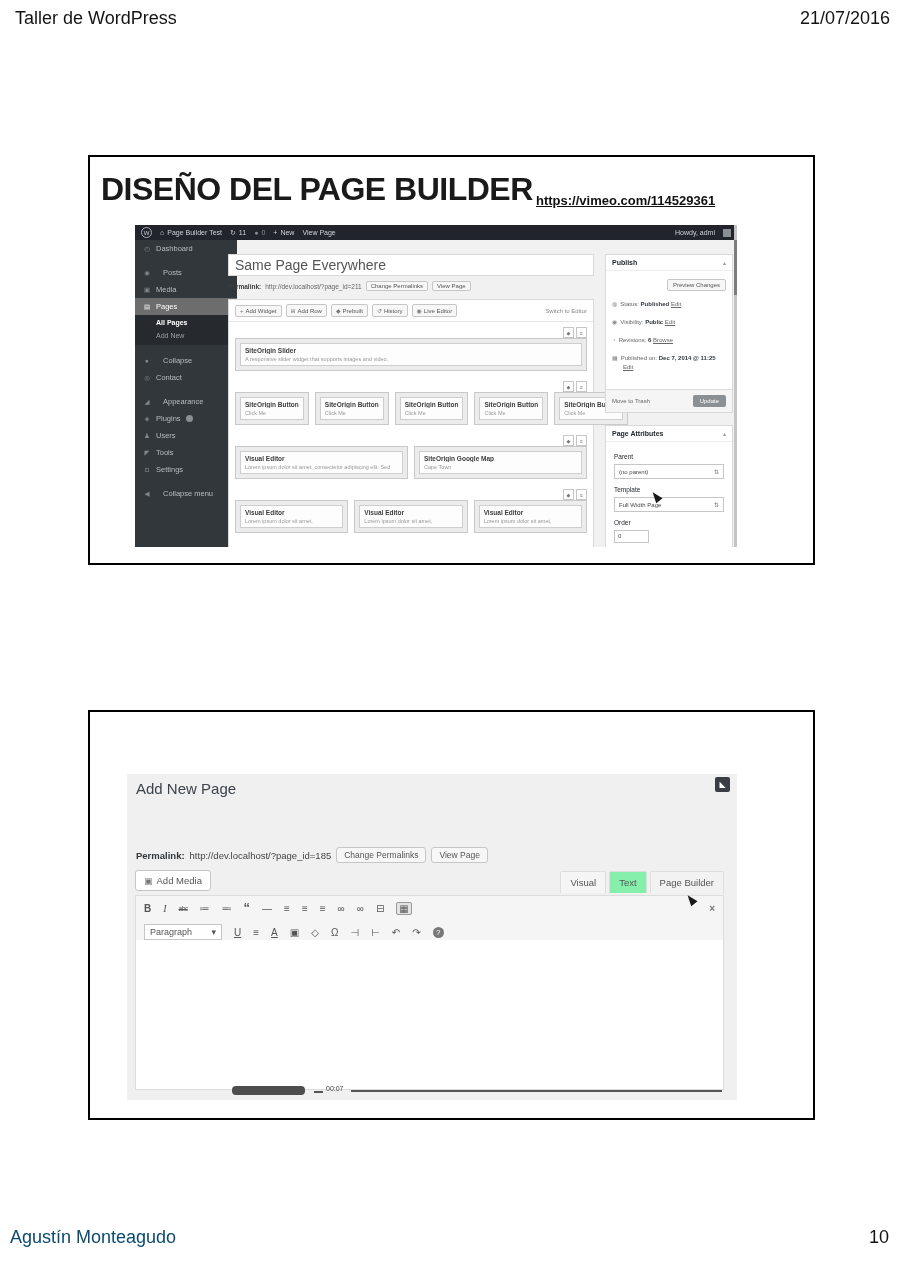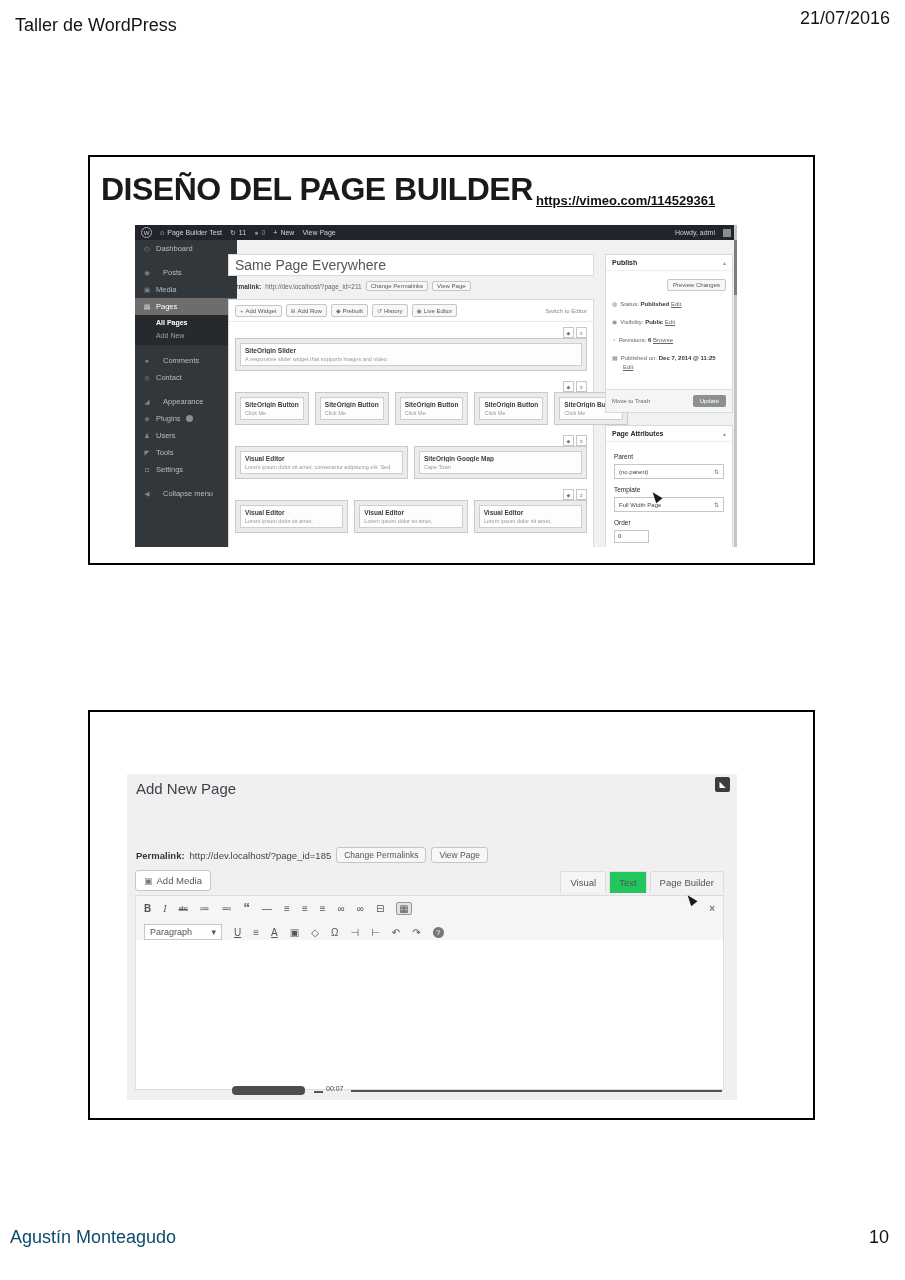--- a/index.html
+++ b/index.html
@@ -1,20 +1,20 @@
 <!DOCTYPE html>
 <html><head>
 <meta charset="utf-8">
 <style>
   html,body{margin:0;padding:0;background:#fff;}
   .page{position:relative;width:905px;height:1280px;background:#fff;
         font-family:"Liberation Sans","DejaVu Sans",sans-serif;color:#111;overflow:hidden;}
 
   
-  .hdr-l{position:absolute;left:15px;top:8px;font-size:18px;color:#141414;margin-top:7px;}
+  .hdr-l{position:absolute;left:15px;top:8px;font-size:18px;color:#141414;}
   .hdr-r{position:absolute;right:15px;top:8px;font-size:18px;color:#141414;}
   .ftr-l{position:absolute;left:10px;top:1227px;font-size:18px;color:#0c4a6e;}
   .ftr-r{position:absolute;right:16px;top:1227px;font-size:18px;color:#141414;}
 
   
   .slide{position:absolute;left:88px;width:727px;height:410px;border:2px solid #000;
          background:#fff;box-sizing:border-box;}
   #slide1{top:155px;}
   #slide2{top:710px;}
   .slide-title{position:absolute;left:11px;top:14px;font-size:32px;font-weight:700;color:#1a1a1a;
@@ -117,21 +117,21 @@
           align-items:center;gap:5px;white-space:nowrap;}
   .s2-perma b{color:#32373c;}
   .s2-btn{border:1px solid #c6c6c6;background:#f7f7f7;border-radius:3px;padding:2px 7px;
           font-size:8.5px;color:#555;}
   .s2-mediarow{position:absolute;left:8px;top:96px;width:589px;display:flex;align-items:flex-end;}
   .add-media{border:1px solid #c6c6c6;background:#fff;border-radius:3px;padding:4px 8px;
           font-size:9.5px;color:#555;display:flex;gap:4px;align-items:center;margin-bottom:2px;}
   .am-ic{font-size:9px;color:#777;}
   .tabs{margin-left:auto;display:flex;}
   .tab{padding:5px 9px;font-size:9.5px;color:#555;border:1px solid #ddd;border-bottom:none;
-       margin-left:3px;background:#22c55e;border-radius:2px 2px 0 0;}
+       margin-left:3px;background:#86efac;border-radius:2px 2px 0 0;}
   .tab.active{background:#f5f5f5;}
   .tab.hovering{background:#f2f2f2;}
   .s2-toolbar{position:absolute;left:8px;top:121px;width:589px;height:46px;background:#f5f5f5;
        border:1px solid #ddd;box-sizing:border-box;}
   .trow{display:flex;align-items:center;gap:12px;padding:2px 8px;height:20px;}
   .ti{font-size:10px;color:#555;}
   .ti.bold{font-weight:bold;}
   .ti.ital{font-style:italic;font-family:"Liberation Serif",serif;}
   .ti.strike{font-size:6.5px;text-decoration:line-through;letter-spacing:-0.5px;}
   .ti.quote{font-size:13px;font-weight:bold;line-height:8px;}
@@ -205,21 +205,21 @@
         <div class="sb-item active">
           <span class="ic">▤</span>
           <span>Pages</span>
         </div>
         <div class="sb-sub">
           <div class="sb-subitem current">All Pages</div>
           <div class="sb-subitem">Add New</div>
         </div>
         <div class="sb-item gap">
           <span class="ic">●</span>
-          <span>Comments</span>
+          <span>Collapse</span>
         </div>
         <div class="sb-item">
           <span class="ic">◎</span>
           <span>Contact</span>
         </div>
         <div class="sb-item gap">
           <span class="ic">◢</span>
           <span>Appearance</span>
         </div>
         <div class="sb-item">

